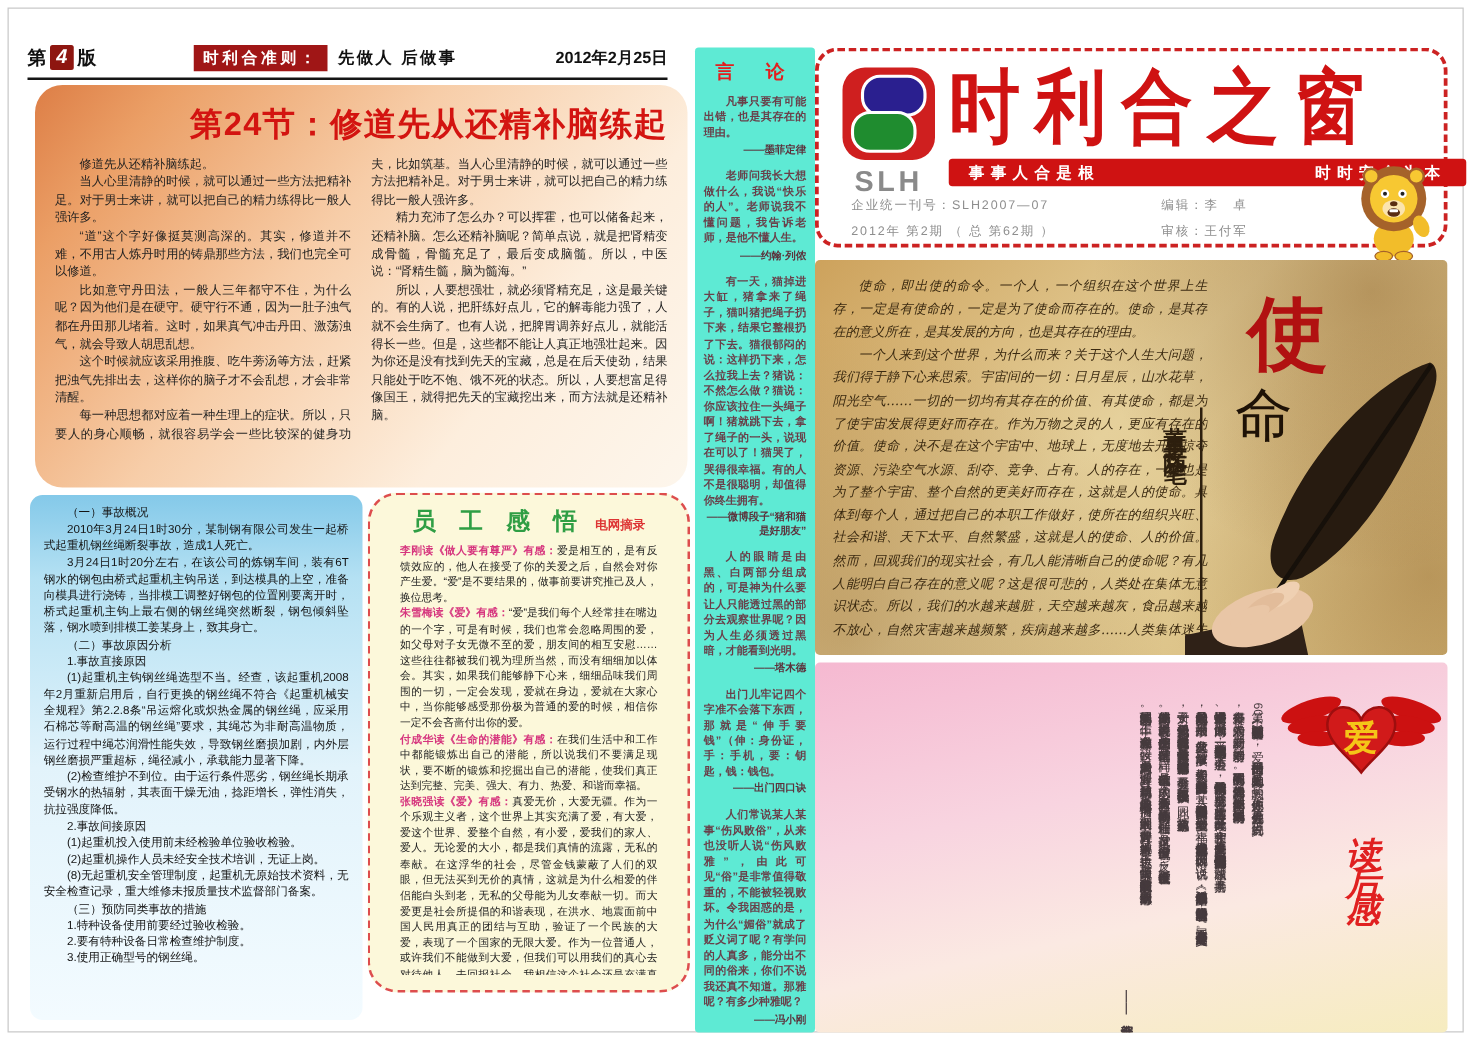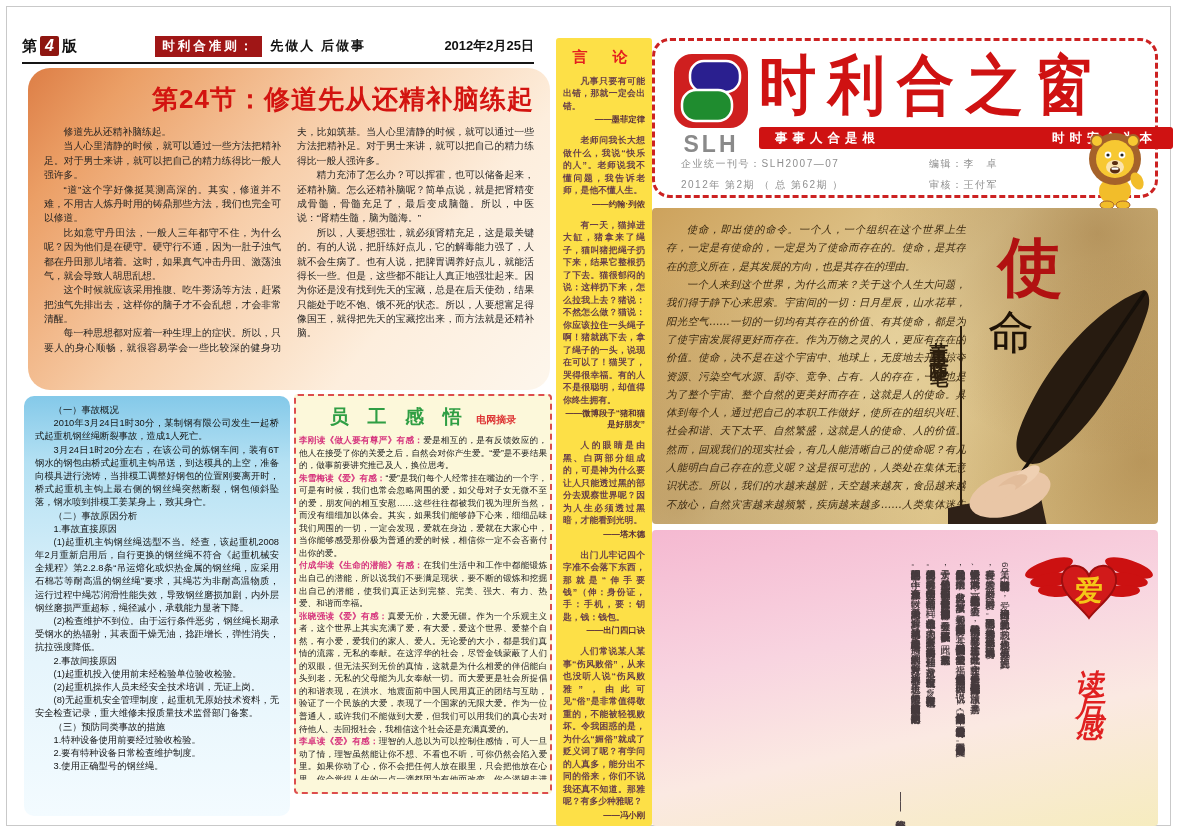--- a/index.html
+++ b/index.html
@@ -33,32 +33,32 @@
   .orange-body p{margin:0;text-indent:2em;}
   
   .blue-box{position:absolute;left:2px;top:370px;width:266px;height:420px;
     border-radius:10px;overflow:hidden;padding:8px 11px;box-sizing:border-box;
     background:linear-gradient(180deg,#84c9e9 0%,#b5e1f3 16%,#e2f3fb 52%,#f3fbff 100%);}
   .blue-title{color:#c40f0f;font-weight:bold;font-size:15px;text-align:center;margin:2px 0 5px 0;}
   .blue-body{font-size:9.3px;line-height:1.42;color:#141414;text-align:justify;overflow:hidden;height:372px;}
   .blue-body p{margin:0;text-indent:2em;}
   
   .yellow-box{position:absolute;left:272px;top:368px;width:258px;height:400px;
-    border:2px dashed #dd4d4d;border-radius:4px;background:#fcf8da;
-    padding:6px 3px;box-sizing:border-box;overflow:hidden;}
+    border:2px dashed #dd4d4d;border-radius:24px;background:#fcf8da;
+    padding:6px 24px;box-sizing:border-box;overflow:hidden;}
   .yb-titlerow{text-align:center;margin:2px 0 4px 0;}
   .yb-title{color:#2f9e44;font-weight:bold;font-size:19px;letter-spacing:6px;
     font-family:"DejaVu Serif",serif;}
   .yb-sub{color:#d33;font-weight:bold;font-size:10px;margin-left:4px;}
   .yb-body{font-size:8.6px;line-height:1.46;color:#222;text-align:justify;overflow:hidden;height:346px;}
   .yb-body p{margin:0;}
   .yb-body .lead{color:#d6357e;font-weight:bold;}
   
   .pink-col{position:absolute;left:534px;top:12px;width:96px;height:788px;
-    background:#fde047;border-radius:3px;padding:6px 7px;box-sizing:border-box;overflow:hidden;}
+    background:#5eead4;border-radius:3px;padding:6px 7px;box-sizing:border-box;overflow:hidden;}
   .pc-title{color:#e31e1e;font-weight:bold;font-size:15px;letter-spacing:10px;
     text-align:center;margin:4px 0 8px 2px;font-family:"DejaVu Serif",serif;}
   .quote .qt{margin:0;font-size:8.8px;line-height:1.42;color:#69404a;font-weight:600;
     text-align:justify;text-indent:2em;}
   .quote .qa{margin:2px 0 9px 0;font-size:8.4px;color:#5c323c;font-weight:bold;text-align:right;}
   
   .right-page{position:absolute;left:652px;top:26px;width:510px;height:800px;}
   .masthead{position:absolute;left:0;top:12px;width:506px;height:160px;box-sizing:border-box;
     border:3px dashed #cc2222;border-radius:18px;background:#fff;}
   .logo-wrap{position:absolute;left:14px;top:12px;width:84px;text-align:center;}
@@ -172,21 +172,21 @@
         <p><span class="lead">付成华读《生命的潜能》有感：</span><span>在我们生活中和工作中都能锻炼出自己的潜能，所以说我们不要满足现状，要不断的锻炼和挖掘出自己的潜能，使我们真正达到完整、完美、强大、有力、热爱、和谐而幸福。</span></p>
         <p><span class="lead">张晓强读《爱》有感：</span><span>真爱无价，大爱无疆。作为一个乐观主义者，这个世界上其实充满了爱，有大爱，爱这个世界、爱整个自然，有小爱，爱我们的家人、爱人。无论爱的大小，都是我们真情的流露，无私的奉献。在这浮华的社会，尽管金钱蒙蔽了人们的双眼，但无法买到无价的真情，这就是为什么相爱的伴侣能白头到老，无私的父母能为儿女奉献一切。而大爱更是社会所提倡的和谐表现，在洪水、地震面前中国人民用真正的团结与互助，验证了一个民族的大爱，表现了一个国家的无限大爱。作为一位普通人，或许我们不能做到大爱，但我们可以用我们的真心去对待他人、去回报社会，我相信这个社会还是充满真爱的。</span></p>
         <p><span class="lead">李卓读《爱》有感：</span><span>理智的人总以为可以控制住感情，可人一旦动了情，理智虽然能让你不想、不看也不听，可你仍然会陷入爱里。如果你动了心，你不会把任何人放在眼里，只会把他放在心里，你会觉得人生的一点一滴都因为有他而改变，你会渴望走进他的世界里，这就是爱。</span></p>
       </div>
   </div>
 
   <div class="pink-col">
     <div class="pc-title">言 论</div>
     <div>
         <div class="quote">
-        <p class="qt">凡事只要有可能出错，那就一定会出错。</p>
+        <p class="qt">凡事只要有可能出错，也是其存在的理由。</p>
         <p class="qa">——墨菲定律</p>
       </div>
         <div class="quote">
         <p class="qt">老师问我长大想做什么，我说“快乐的人”。老师说我不懂问题，我告诉老师，是他不懂人生。</p>
         <p class="qa">——约翰·列侬</p>
       </div>
         <div class="quote">
         <p class="qt">有一天，猫掉进大缸，猪拿来了绳子，猫叫猪把绳子扔下来，结果它整根扔了下去。猫很郁闷的说：这样扔下来，怎么拉我上去？猪说：不然怎么做？猫说：你应该拉住一头绳子啊！猪就跳下去，拿了绳子的一头，说现在可以了！猫哭了，哭得很幸福。有的人不是很聪明，却值得你终生拥有。</p>
         <p class="qa">——微博段子“猪和猫是好朋友”</p>
       </div>

